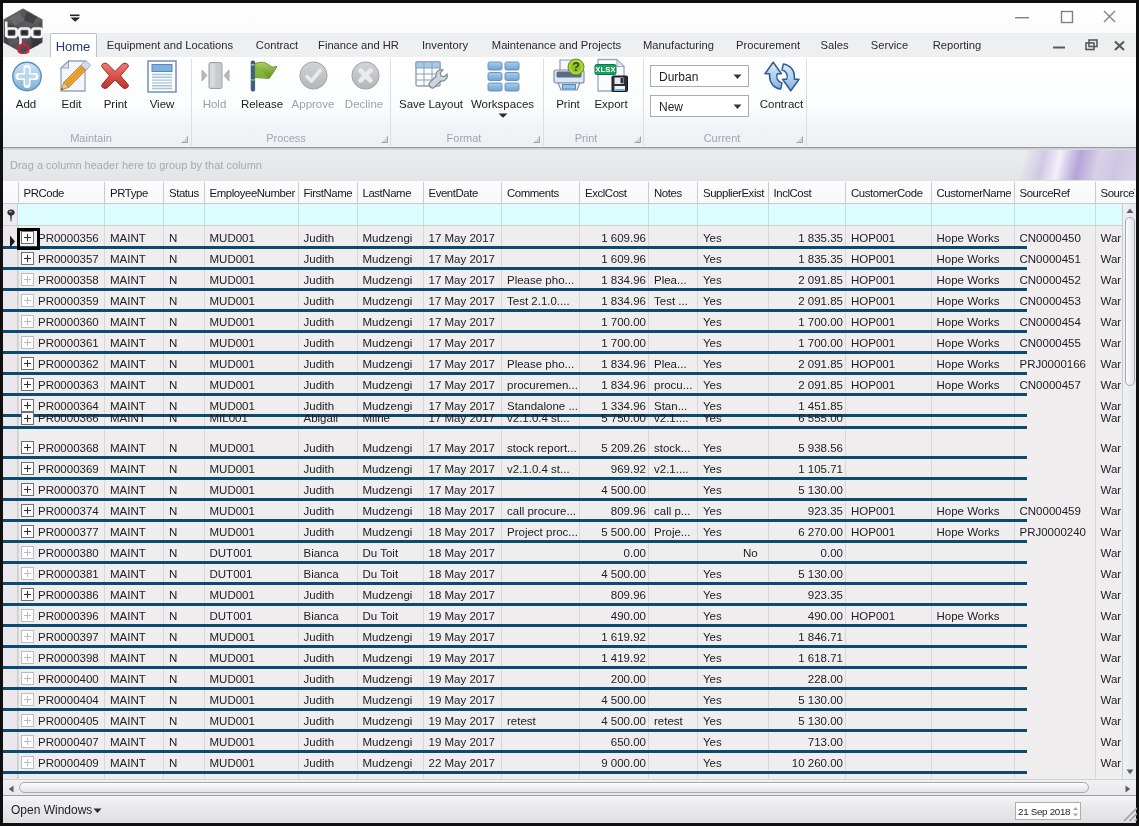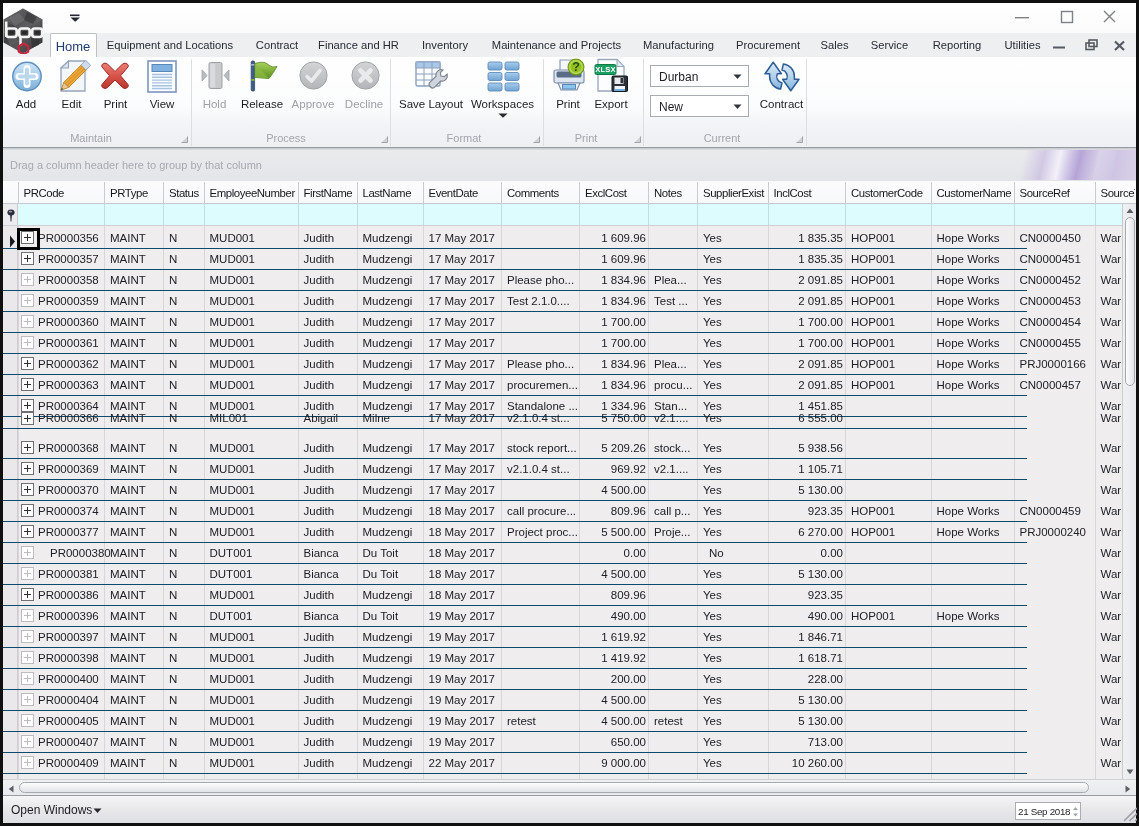--- a/index.html
+++ b/index.html
@@ -26,21 +26,21 @@
 
 #ghead{left:3px;top:180px;width:1133px;height:24px;background:linear-gradient(#fcfcfd,#f7f8fa);border-top:1px solid #e2e3e6;border-bottom:1px solid #c6c9ce;}
 .hc{position:absolute;top:1px;height:22px;line-height:23px;font-size:11.4px;letter-spacing:-0.42px;color:#17181c;padding-left:6px;overflow:hidden;white-space:nowrap;}
 .hline{position:absolute;top:1px;height:22px;width:1px;background:#c9cbd0;}
 
 #frow{left:3px;top:204px;width:1133px;height:22px;background:#dcfcfe;border-bottom:1px solid #cdd0d4;}
 .fline{position:absolute;top:0;height:21px;width:1px;background:#c2dee0;}
 
 #data{left:3px;top:226px;width:1133px;height:553px;background:#efedee;}
 .vline{position:absolute;top:0;height:553px;width:1px;background:#d8d6d9;}
-.row{position:absolute;left:0;width:1024px;height:21px;border-bottom:1px solid #0c4a6e;}
+.row{position:absolute;left:0;width:1024px;height:21px;border-bottom:3px solid #0c4a6e;}
 .c{position:absolute;top:0;height:20px;line-height:21px;font-size:11.5px;color:#202126;padding-left:6px;overflow:hidden;white-space:nowrap;}
 .c.r{text-align:right;padding-left:0;padding-right:2px;}
 .exp{position:absolute;left:18px;top:3.5px;width:13px;height:13px;background:#fff;}
 #ind{position:absolute;left:0;top:0;width:14.5px;height:553px;background:#eae8ea;border-right:1px solid #cfcdd0;}
 
 #vsb{left:1122px;top:204px;width:14px;height:575px;background:linear-gradient(90deg,#eef0f2,#e7e9ec);border-left:1px solid #c9cbd0;}
 #hsb{left:3px;top:779px;width:1133px;height:16px;background:linear-gradient(#f0f1f3,#e8e9ec);border-top:1px solid #cfd1d5;}
 #vthumb{position:absolute;left:1.5px;top:13px;width:10px;height:169px;background:linear-gradient(90deg,#fdfdfe,#e2e3e7);border:1px solid #a7a9b0;border-radius:5px;}
 #hthumb{position:absolute;left:16px;top:2px;width:1070px;height:11px;background:linear-gradient(#fdfdfe,#e2e3e7);border:1px solid #a7a9b0;border-radius:5.5px;}
 
@@ -65,21 +65,20 @@
 <div class="tab" style="left:80px;width:180px;top:33px;">Equipment and Locations</div>
 <div class="tab" style="left:187px;width:180px;top:33px;">Contract</div>
 <div class="tab" style="left:268.5px;width:180px;top:33px;">Finance and HR</div>
 <div class="tab" style="left:355px;width:180px;top:33px;">Inventory</div>
 <div class="tab" style="left:466.5px;width:180px;top:33px;">Maintenance and Projects</div>
 <div class="tab" style="left:588.5px;width:180px;top:33px;">Manufacturing</div>
 <div class="tab" style="left:678px;width:180px;top:33px;">Procurement</div>
 <div class="tab" style="left:744.5px;width:180px;top:33px;">Sales</div>
 <div class="tab" style="left:799.5px;width:180px;top:33px;">Service</div>
 <div class="tab" style="left:867px;width:180px;top:33px;">Reporting</div>
-<div class="tab" style="left:932.5px;width:180px;top:33px;">Utilities</div>
 <svg class="abs" style="left:1050px;top:38px" width="82" height="14">
       <rect x="3" y="8.5" width="12" height="2" fill="#565b63"></rect>
       <rect x="36" y="5" width="8" height="6.5" fill="none" stroke="#565b63" stroke-width="1.6"></rect>
       <rect x="39" y="2" width="8" height="6.5" fill="none" stroke="#565b63" stroke-width="1.6"></rect>
       <path d="M65 3.5 L74 12 M74 3.5 L65 12" stroke="#565b63" stroke-width="2.2"></path>
     </svg>
 <svg class="abs" style="left:3px;top:8px" width="40" height="46" viewBox="0 0 40 46">
 <defs>
         <linearGradient id="hexg" x1="0" y1="0" x2="1" y2="1">
 <stop offset="0" stop-color="#6a6a6a"></stop>
@@ -699,31 +698,31 @@
 <div class="c " style="left:842px;width:82px">HOP001</div>
 <div class="c " style="left:927.5px;width:80px">Hope Works</div>
 <div class="c " style="left:1010.5px;width:78px">PRJ0000240</div>
 <div class="c " style="left:1091.5px;width:30px">War</div>
 </div>
 <div class="row" style="top:316.5px">
 <svg class="exp" style="left:18px" width="13" height="13">
           <rect x="0.5" y="0.5" width="12" height="12" fill="#fff" stroke="#bdbdc1" stroke-width="1"></rect>
           <path d="M3 6.5 L10 6.5 M6.5 3 L6.5 10" stroke="#bdbdc1" stroke-width="1"></path>
         </svg>
-<div class="c " style="left:41px;width:71px">PR0000380</div>
+<div class="c " style="left:29px;width:71px">PR0000380</div>
 <div class="c " style="left:101px;width:56px">MAINT</div>
 <div class="c " style="left:160px;width:40px">N</div>
 <div class="c " style="left:200.5px;width:91px">DUT001</div>
 <div class="c " style="left:294.5px;width:56px">Bianca</div>
 <div class="c " style="left:353.5px;width:63px">Du Toit</div>
 <div class="c " style="left:419.5px;width:75px">18 May 2017</div>
 
 <div class="c r" style="left:576px;width:69px">0.00</div>
 
-<div class="c " style="left:700px;width:67px">No</div>
+<div class="c " style="left:734px;width:67px">No</div>
 <div class="c r" style="left:764.5px;width:77.5px">0.00</div>
 
 <div class="c " style="left:1091.5px;width:30px">War</div>
 </div>
 <div class="row" style="top:337.5px">
 <svg class="exp" style="left:18px" width="13" height="13">
           <rect x="0.5" y="0.5" width="12" height="12" fill="#fff" stroke="#bdbdc1" stroke-width="1"></rect>
           <path d="M3 6.5 L10 6.5 M6.5 3 L6.5 10" stroke="#bdbdc1" stroke-width="1"></path>
         </svg>
 <div class="c " style="left:29px;width:71px">PR0000381</div>

